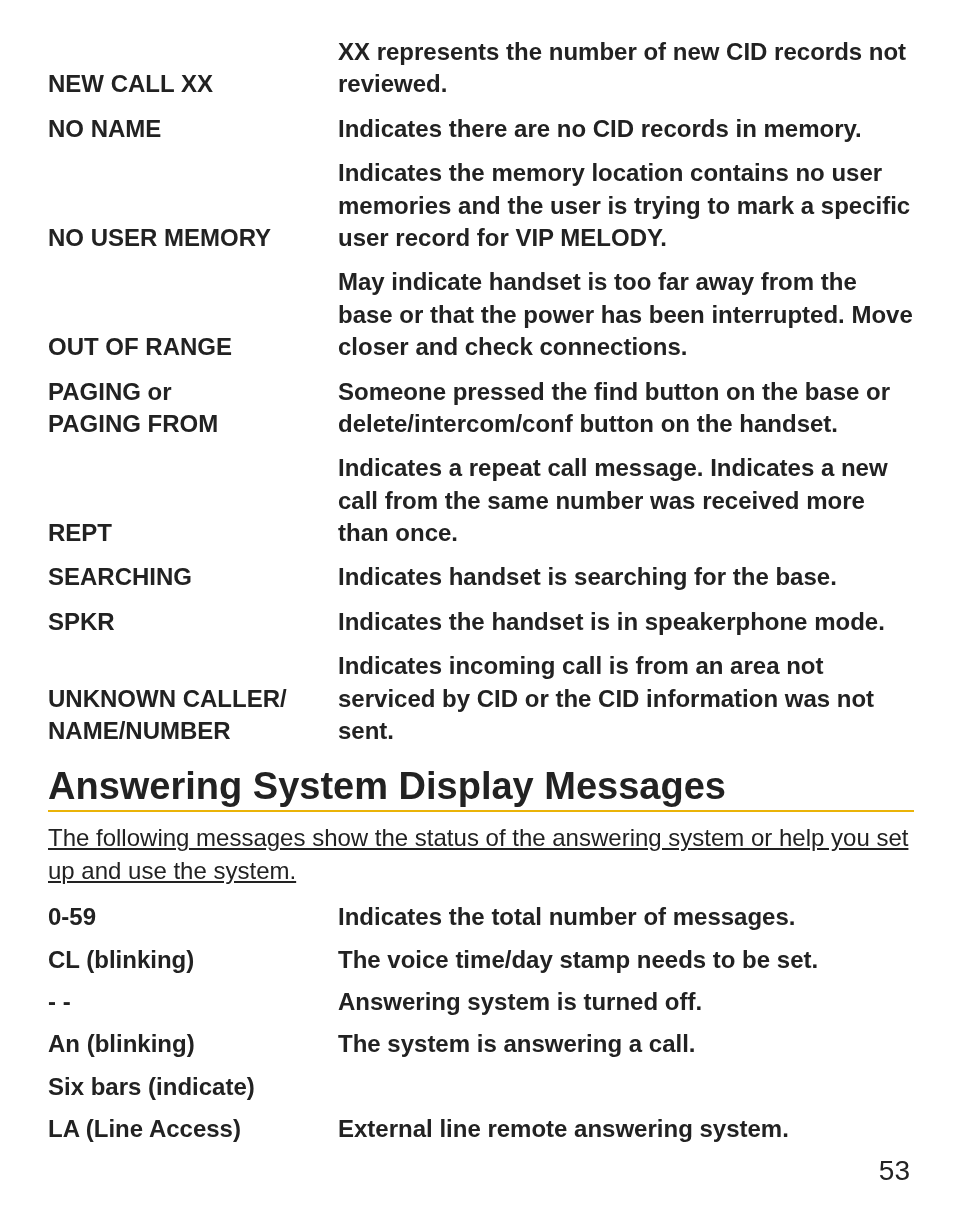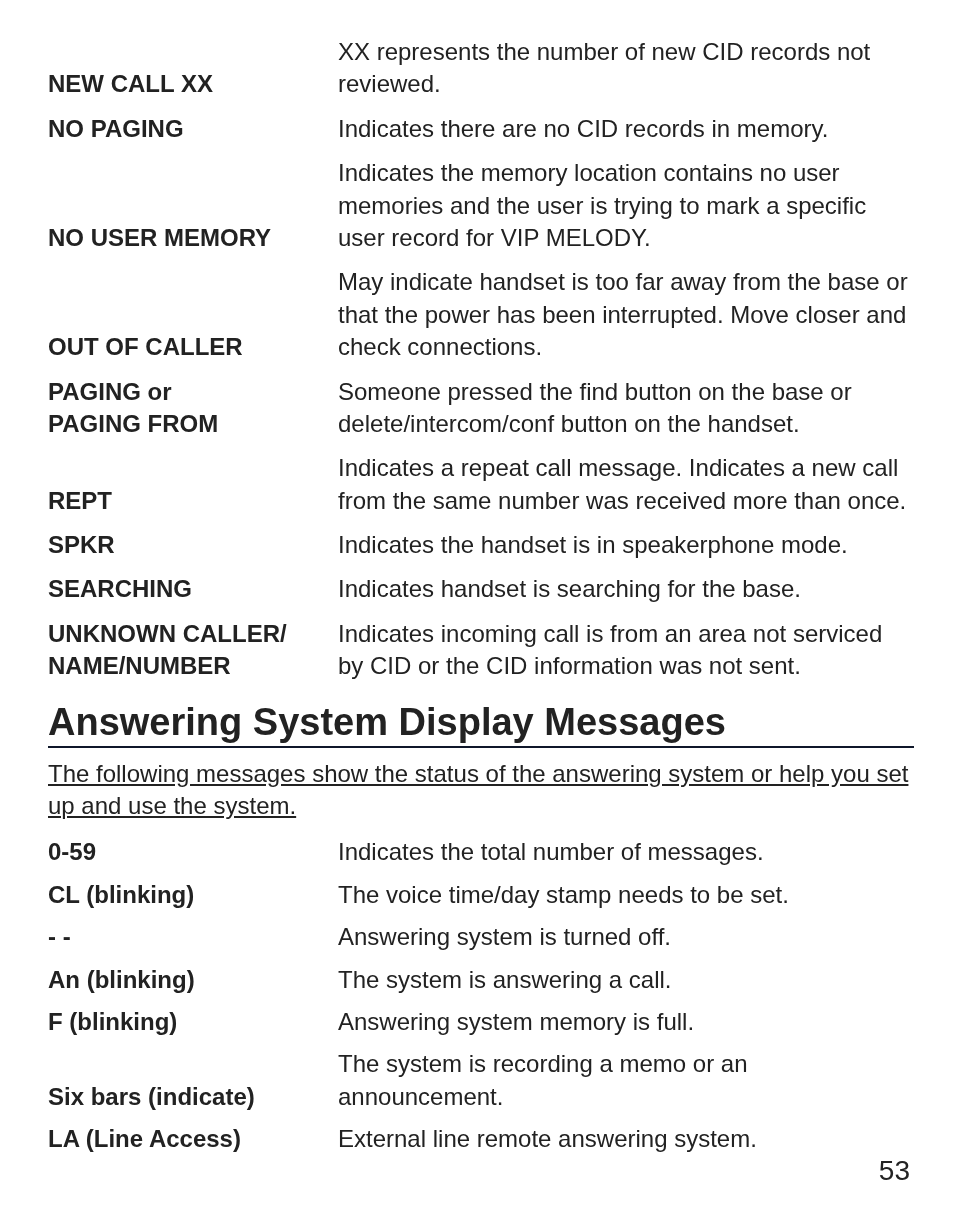--- a/index.html
+++ b/index.html
@@ -21,26 +21,26 @@
       flex: 0 0 290px;
       font-weight: 700;
       font-size: 24px;
       line-height: 1.35;
       padding-right: 10px;
     }
     .def-desc {
       flex: 1;
       font-size: 24px;
       line-height: 1.35;
-      font-weight: 400;
+      font-weight: 700;
     }
     .section-heading {
       font-size: 38px;
       font-weight: 700;
-      border-bottom: 2px solid #0f172a;
+      border-bottom: 2px solid #eab308;
       margin-top: 18px;
       margin-bottom: 10px;
       padding-bottom: 2px;
     }
     .section-intro {
       font-size: 24px;
       line-height: 1.35;
       margin-bottom: 14px;
       text-decoration: underline;
     }
@@ -56,47 +56,47 @@
   </style>
 </head>
 <body>
 
 <div>
   <div class="def-row">
     <div class="def-term">NEW CALL XX</div>
     <div class="def-desc">XX represents the number of new CID records not reviewed.</div>
   </div>
   <div class="def-row">
-    <div class="def-term">NO PAGING</div>
+    <div class="def-term">NO NAME</div>
     <div class="def-desc">Indicates there are no CID records in memory.</div>
   </div>
   <div class="def-row">
     <div class="def-term">NO USER MEMORY</div>
     <div class="def-desc">Indicates the memory location contains no user memories and the user is trying to mark a specific user record for VIP MELODY.</div>
   </div>
   <div class="def-row">
-    <div class="def-term">OUT OF CALLER</div>
+    <div class="def-term">OUT OF RANGE</div>
     <div class="def-desc">May indicate handset is too far away from the base or that the power has been interrupted. Move closer and check connections.</div>
   </div>
   <div class="def-row">
     <div class="def-term" style="white-space:pre-line">PAGING or
 PAGING FROM</div>
     <div class="def-desc">Someone pressed the find button on the base or delete/intercom/conf button on the handset.</div>
   </div>
   <div class="def-row">
     <div class="def-term">REPT</div>
     <div class="def-desc">Indicates a repeat call message. Indicates a new call from the same number was received more than once.</div>
   </div>
   <div class="def-row">
+    <div class="def-term">SEARCHING</div>
+    <div class="def-desc">Indicates handset is searching for the base.</div>
+  </div>
+  <div class="def-row">
     <div class="def-term">SPKR</div>
     <div class="def-desc">Indicates the handset is in speakerphone mode.</div>
-  </div>
-  <div class="def-row">
-    <div class="def-term">SEARCHING</div>
-    <div class="def-desc">Indicates handset is searching for the base.</div>
   </div>
   <div class="def-row">
     <div class="def-term" style="white-space:pre-line">UNKNOWN CALLER/
 NAME/NUMBER</div>
     <div class="def-desc">Indicates incoming call is from an area not serviced by CID or the CID information was not sent.</div>
   </div>
 </div>
 
 <h1 class="section-heading">Answering System Display Messages</h1>
 <p class="section-intro">The following messages show the status of the answering system or help you set up and use the system.</p>
@@ -112,26 +112,21 @@
   </div>
   <div class="def-row compact">
     <div class="def-term compact">- -</div>
     <div class="def-desc compact">Answering system is turned off.</div>
   </div>
   <div class="def-row compact">
     <div class="def-term compact">An (blinking)</div>
     <div class="def-desc compact">The system is answering a call.</div>
   </div>
   <div class="def-row compact">
-    <div class="def-term compact">F (blinking)</div>
-    <div class="def-desc compact">Answering system memory is full.</div>
-  </div>
-  <div class="def-row compact">
     <div class="def-term compact">Six bars (indicate)</div>
-    <div class="def-desc compact">The system is recording a memo or an announcement.</div>
   </div>
   <div class="def-row compact">
     <div class="def-term compact">LA (Line Access)</div>
     <div class="def-desc compact">External line remote answering system.</div>
   </div>
 </div>
 
 <div class="page-no">53</div>
 
 </body></html>

